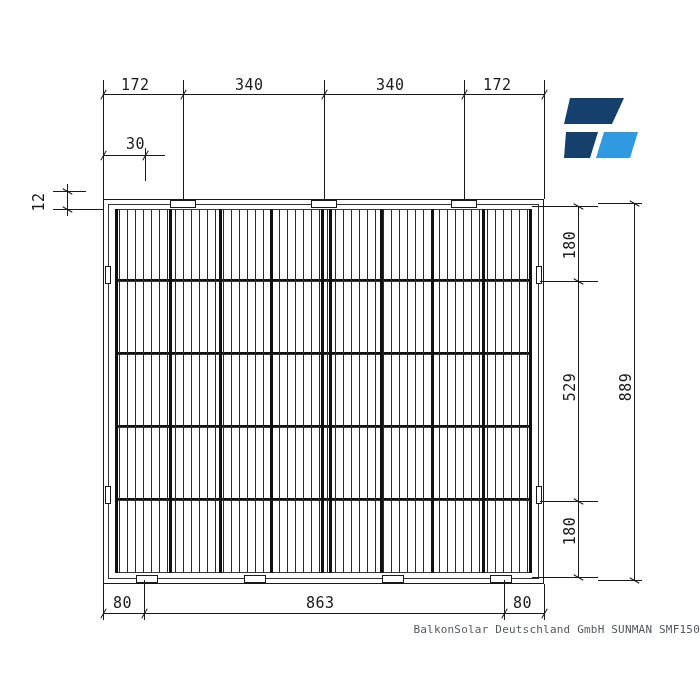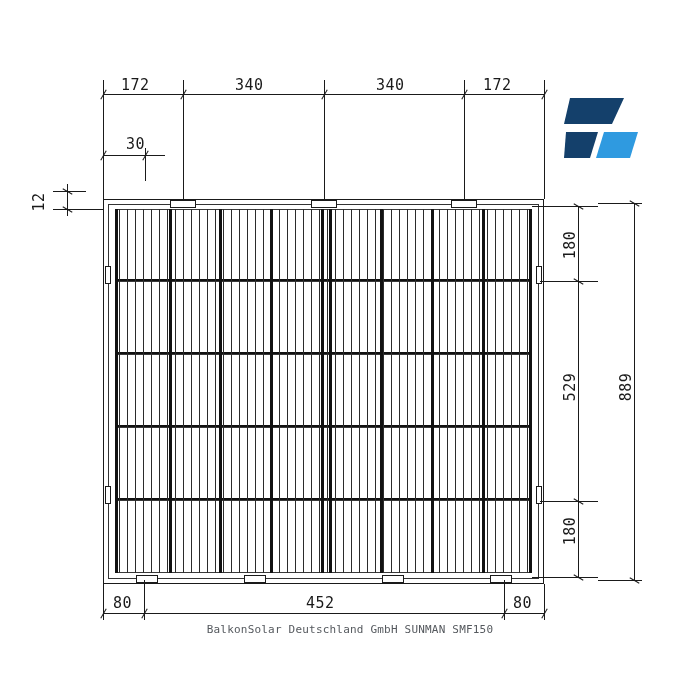--- a/index.html
+++ b/index.html
@@ -141,21 +141,21 @@
     width: 74px;
     height: 70px;
   }
 
   
   #caption {
     position: absolute;
     left: 0;
     top: 623px;
     width: 700px;
-    text-align: center;
+    text-align: right;
     font-family: "DejaVu Sans Mono", monospace;
     font-size: 11px;
     color: #55595e;
     letter-spacing: 0.2px;
   }
   #caption-sub {
     position: absolute;
     left: 0;
     top: 634px;
     width: 700px;
@@ -344,19 +344,19 @@
   <div class="hline" style="left:103px; top:613px; width:41px;"></div>
   <div class="hline" style="left:144px; top:613px; width:360px;"></div>
   <div class="hline" style="left:504px; top:613px; width:40px;"></div>
 
   <div class="slash" style="left:98px; top:613px;"></div>
   <div class="slash" style="left:139px; top:613px;"></div>
   <div class="slash" style="left:499px; top:613px;"></div>
   <div class="slash" style="left:539px; top:613px;"></div>
 
   <div class="dimtext" style="left:113px; top:594px;">80</div>
-  <div class="dimtext" style="left:306px; top:594px;">452</div>
+  <div class="dimtext" style="left:306px; top:594px;">863</div>
   <div class="dimtext" style="left:513px; top:594px;">80</div>
 
   <div id="caption">BalkonSolar Deutschland GmbH SUNMAN SMF150</div>
   <div id="caption-sub"></div>
 
 </div>
 
 </body></html>

